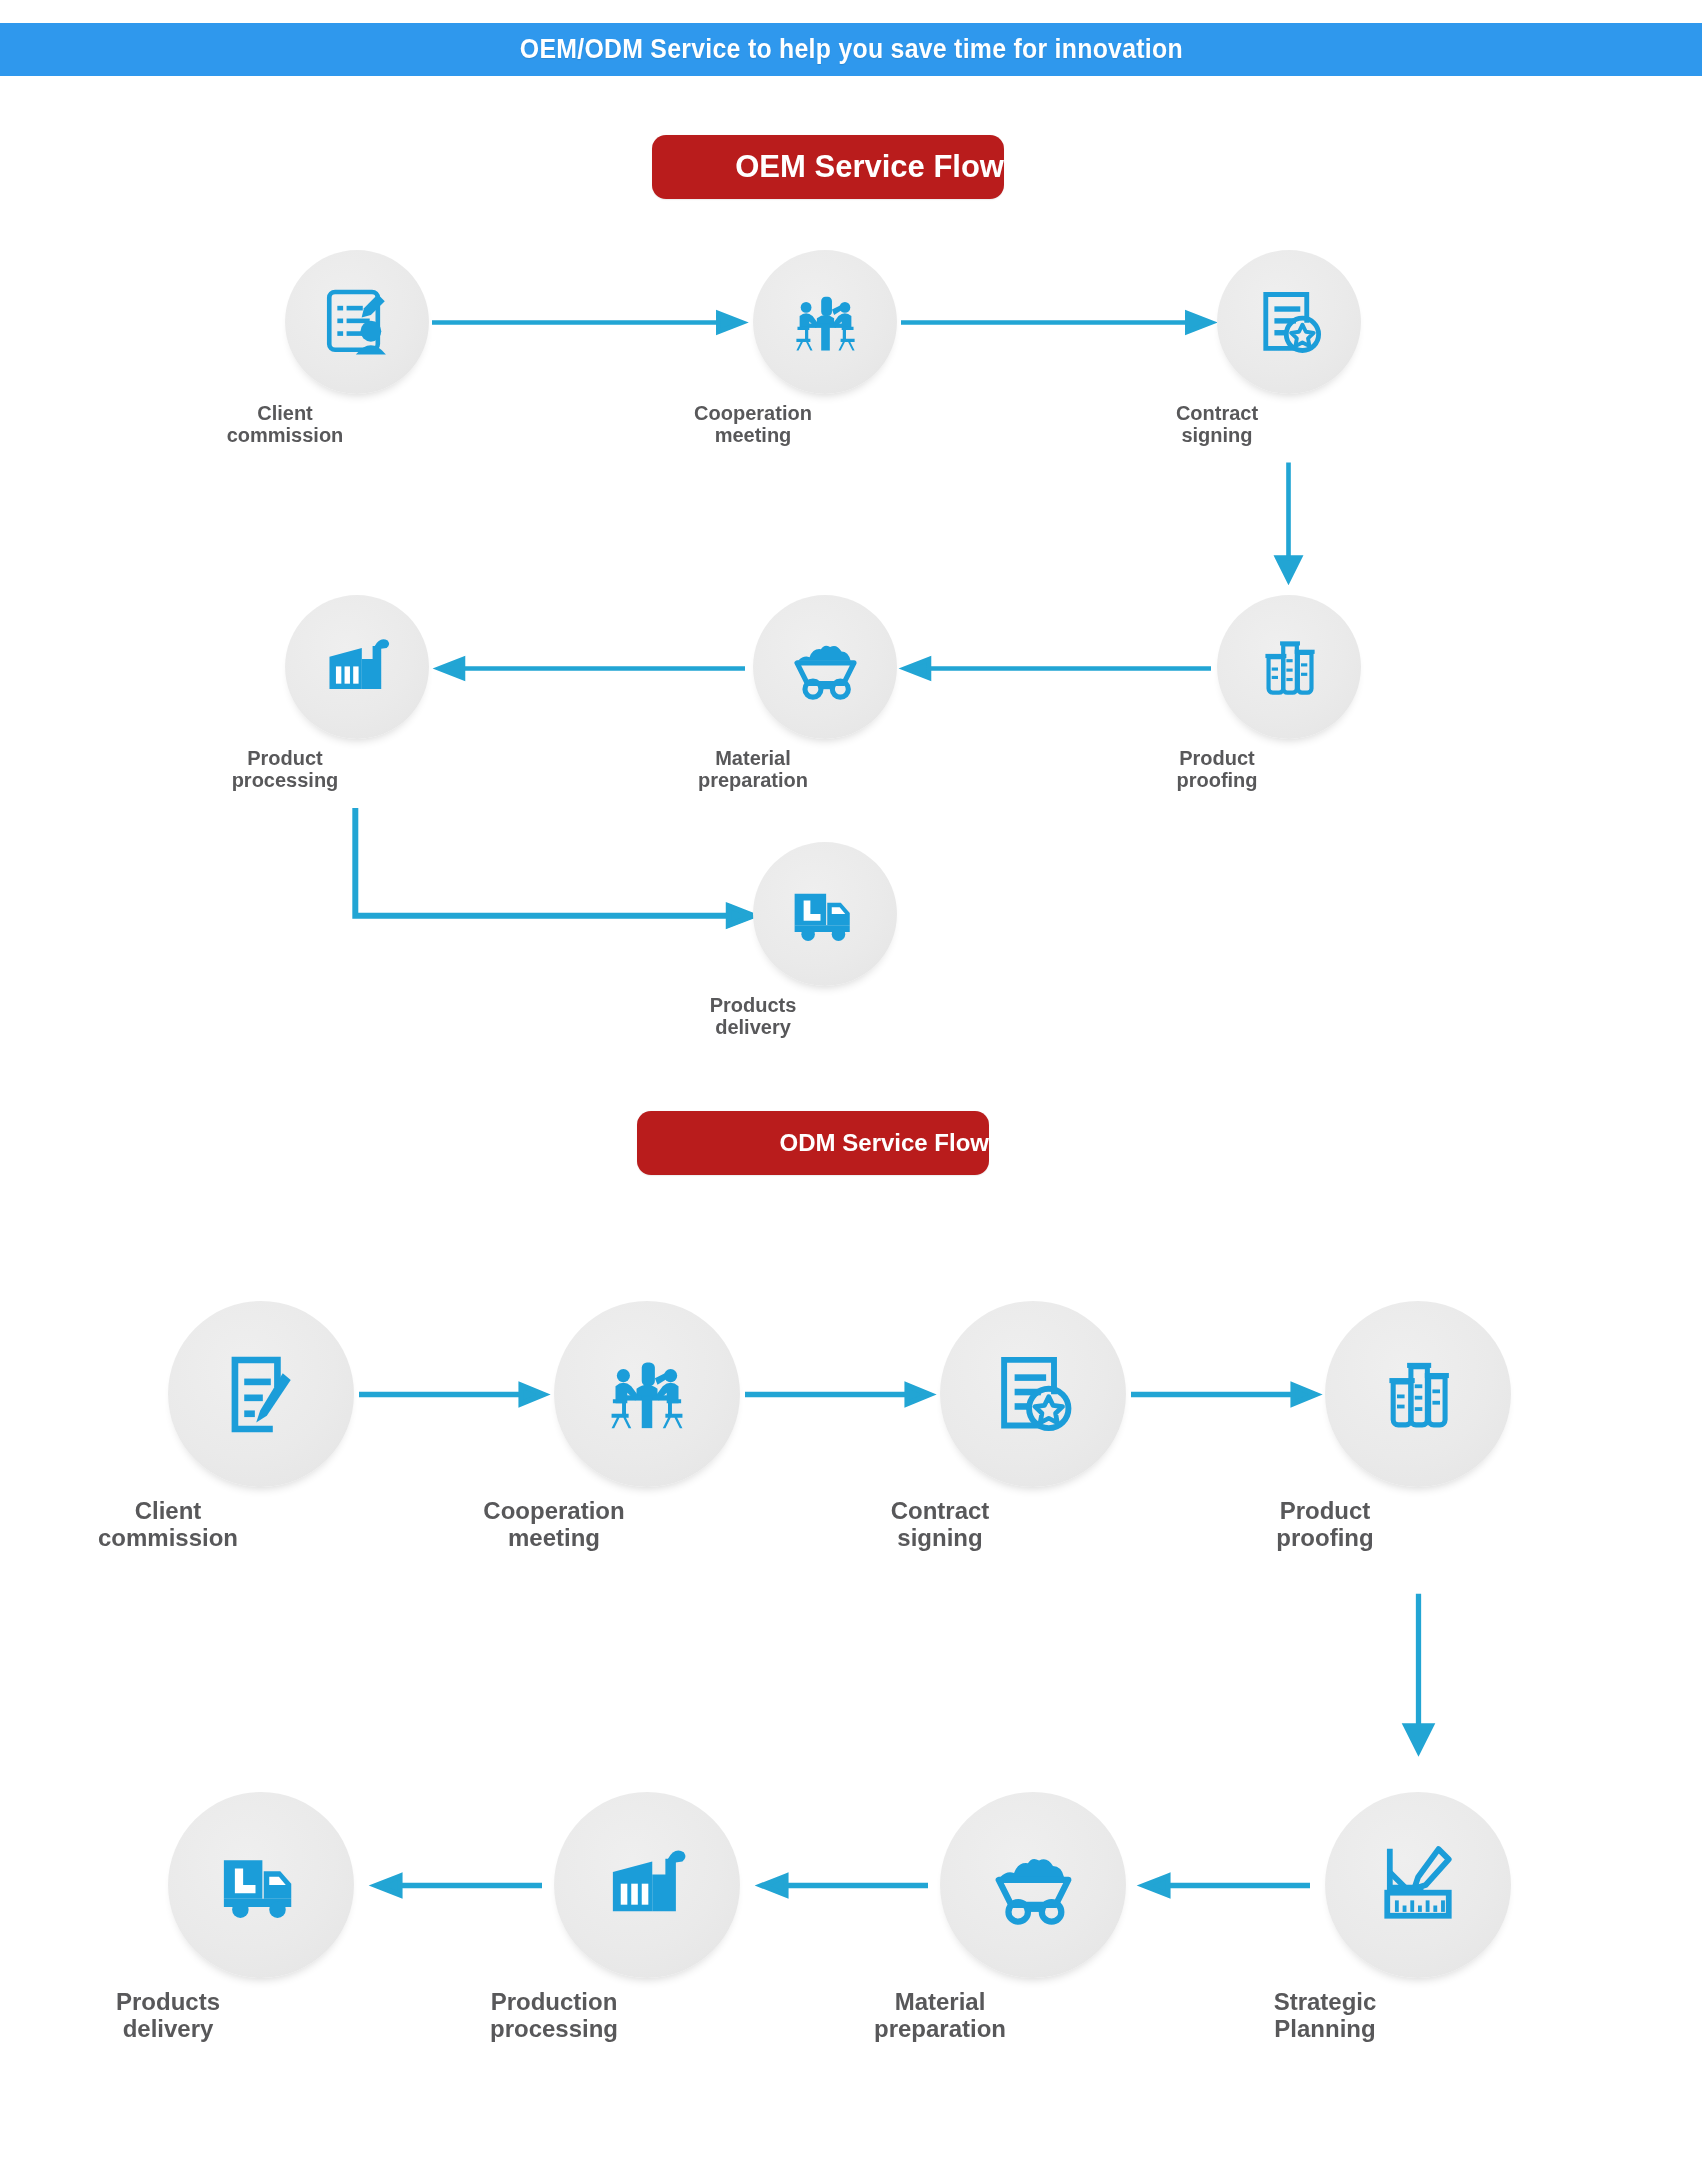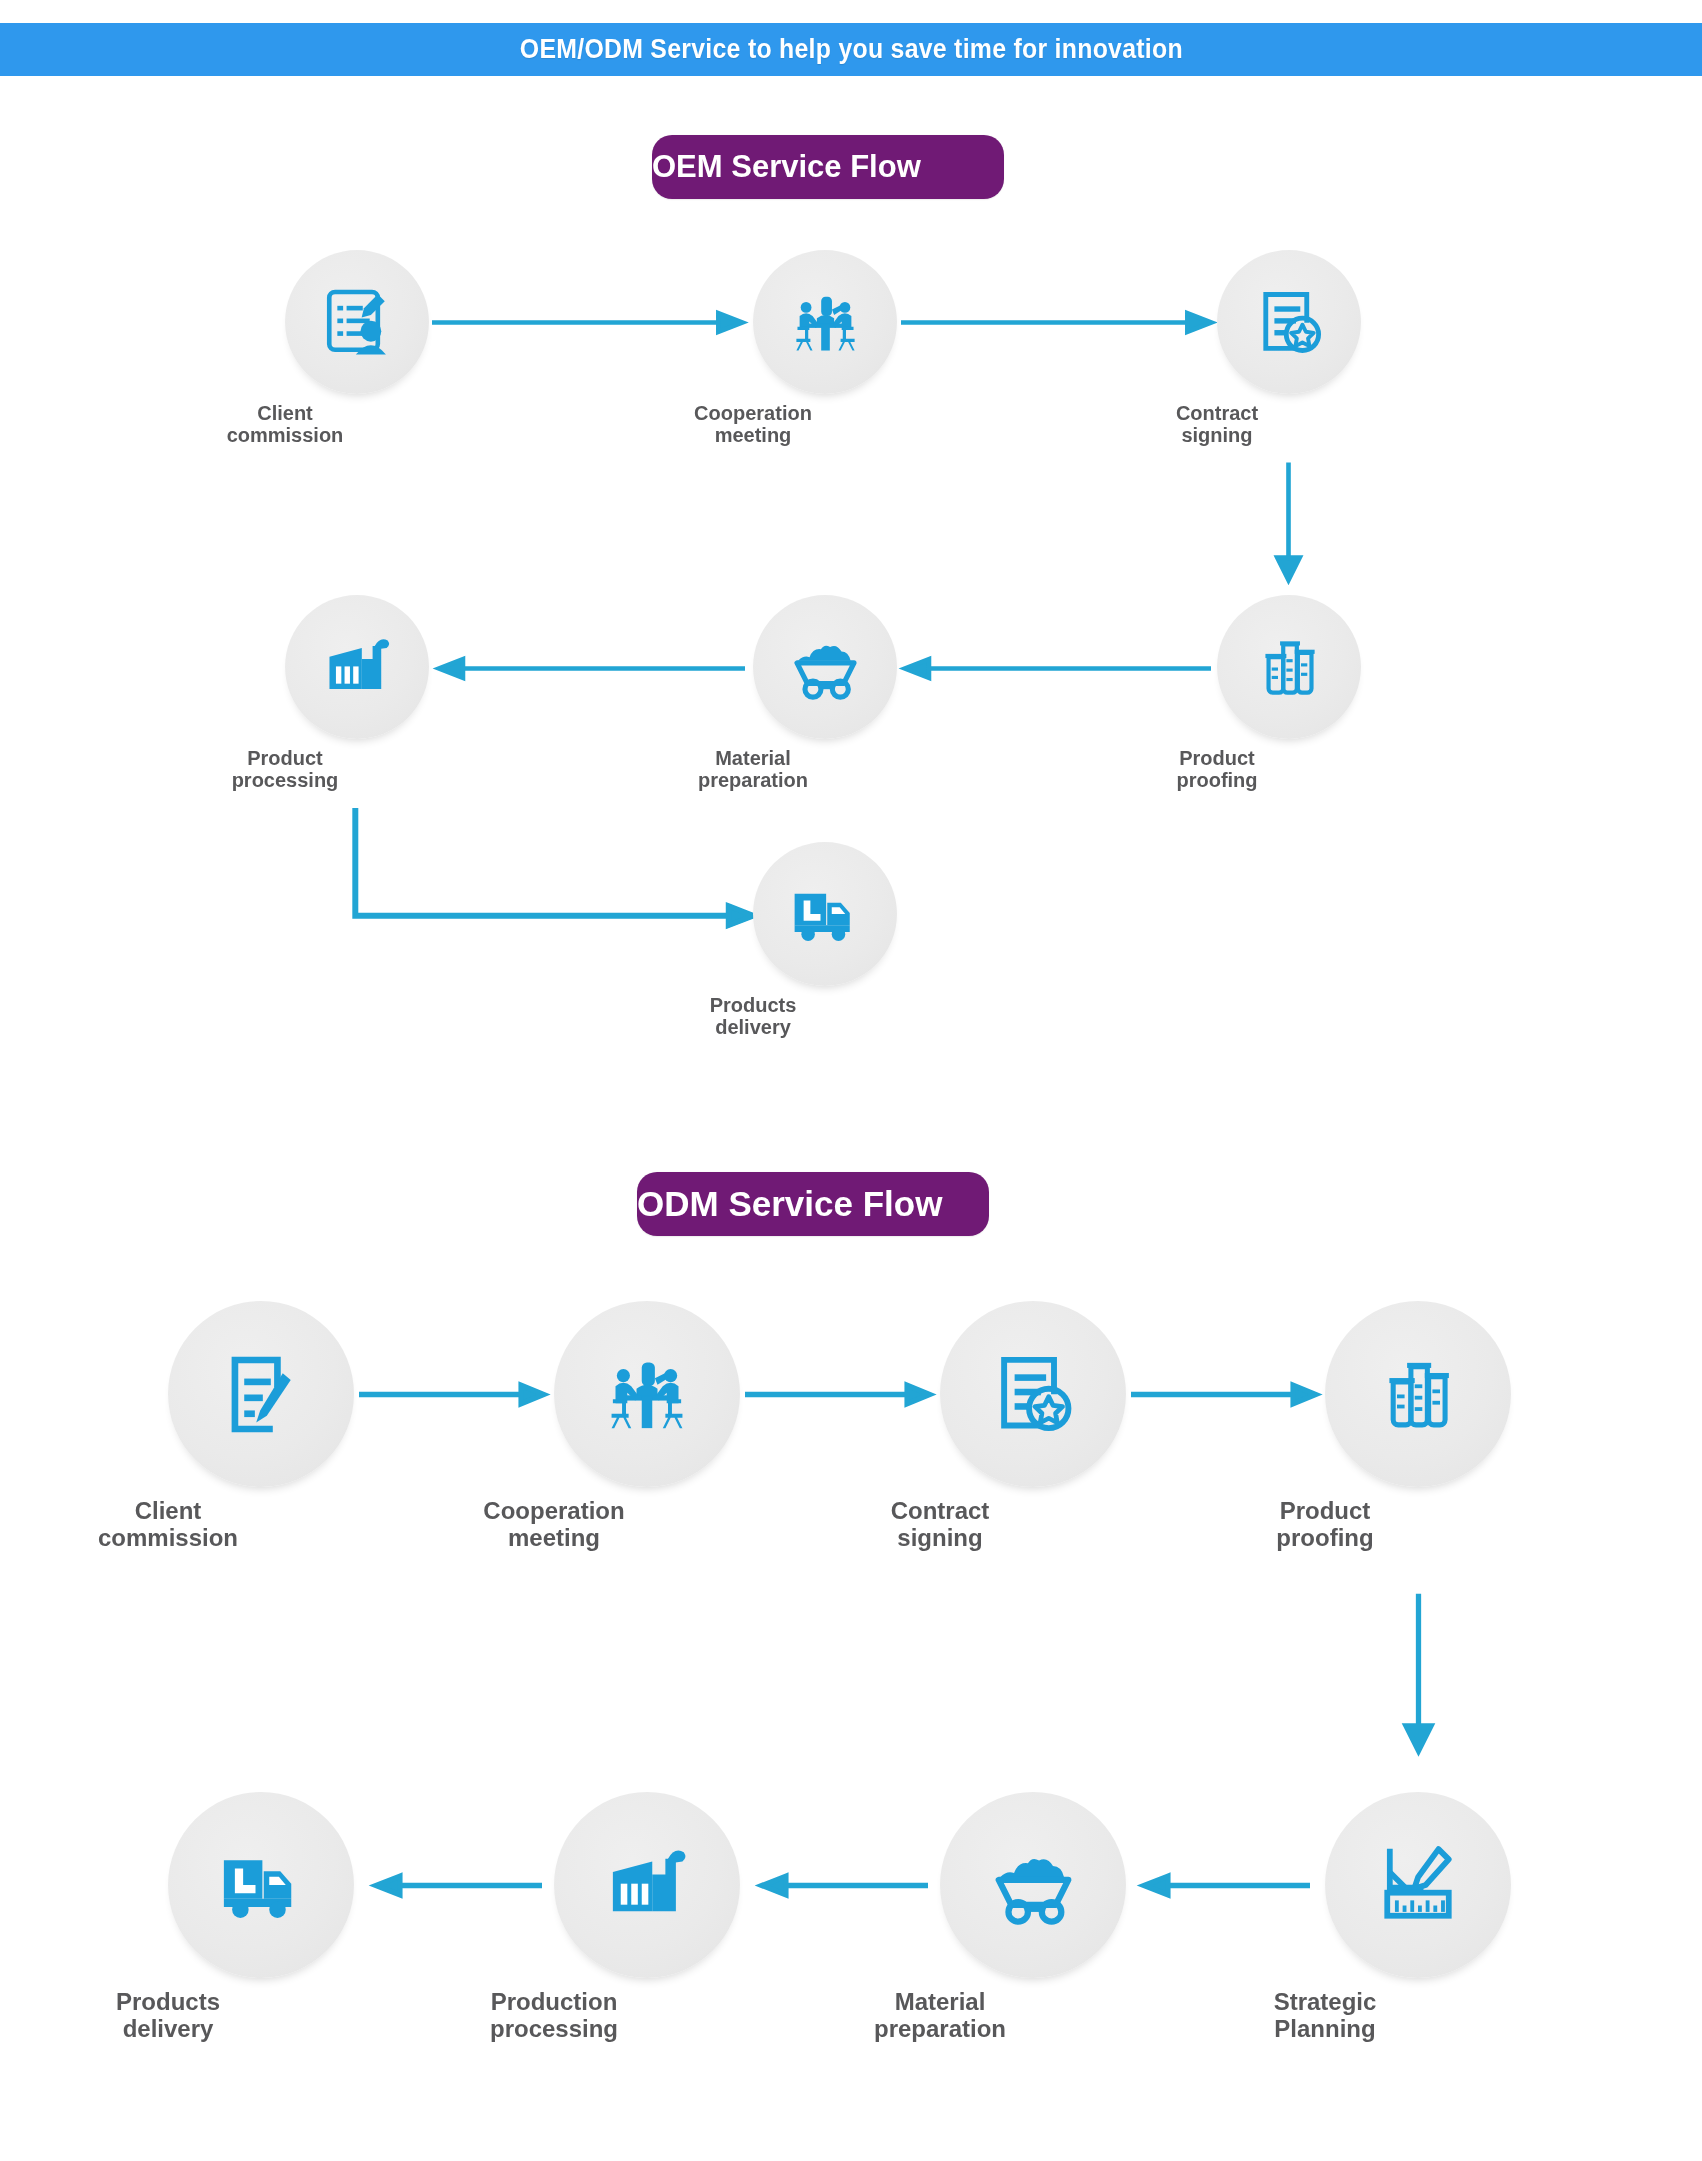--- a/index.html
+++ b/index.html
@@ -24,29 +24,29 @@
     font-weight: 700;
     letter-spacing: 0.3px;
     text-shadow: 0 0.7px 1.3px rgba(0,0,0,.12);
     font-family: "Liberation Sans", sans-serif;
     transform: scaleX(0.92);
   }
 
   
   .pill {
     position: absolute;
-    background: #701a75;
-    border-radius: 20px;
-    display: flex; align-items: center; justify-content: flex-start;
+    background: #b91c1c;
+    border-radius: 14px;
+    display: flex; align-items: center; justify-content: flex-end;
     color: #fff;
     font-weight: 700;
     box-shadow: 0 0.7px 1.3px rgba(0,0,0,.08);
   }
   #oem-pill { left: 652px; top: 112px; width: 352px; height: 64px; font-size: 31px; }
-  #odm-pill { left: 637px; top: 1149px; width: 352px; height: 64px; font-size: 35px; }
+  #odm-pill { left: 637px; top: 1088px; width: 352px; height: 64px; font-size: 24px; }
 
   
   .node { position: absolute; }
   .node .bubble {
     position: absolute; left: 0; top: 0;
     border-radius: 50%;
     background: radial-gradient(circle at 42% 36%, #efefef 0%, #eaeaea 55%, #e4e4e4 100%);
     box-shadow: 0 6.7px 9.3px -5.3px rgba(0,0,0,.16);
     display: flex; align-items: center; justify-content: center;
   }

